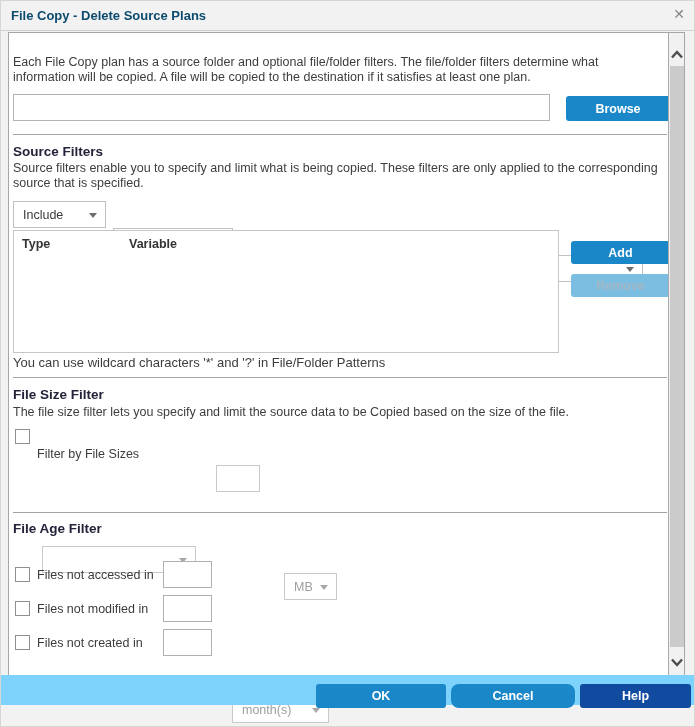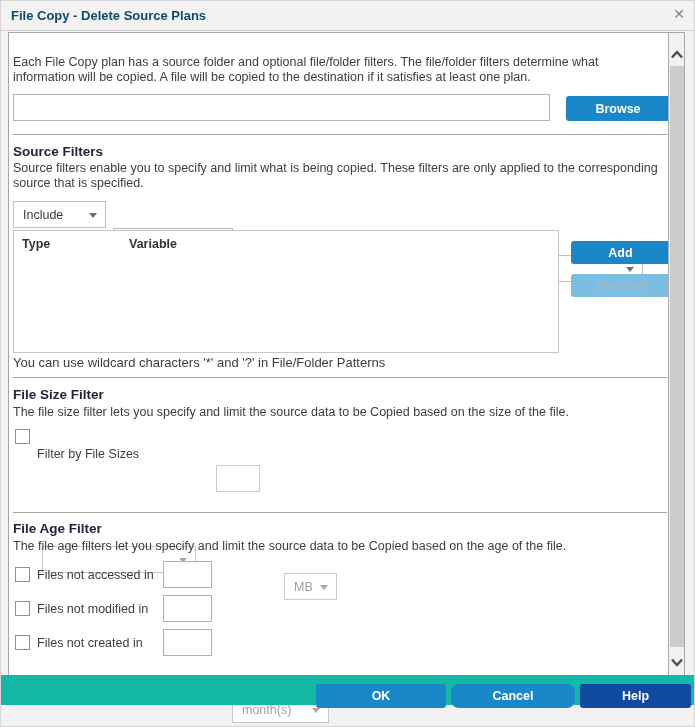--- a/index.html
+++ b/index.html
@@ -94,21 +94,21 @@
   }
   .scroll-up   { position:absolute; top:12px; left:2px; }
   .scroll-down { position:absolute; bottom:10px; left:2px; }
   .scroll-thumb{
     position:absolute; left:1px; top:33px; width:14px; height:581px;
     background:#cbcbcb;
   }
   
   .footer {
     position:absolute; left:0; top:674px; width:693px; height:30px;
-    background:#14b8a6;
+    background:#7dd3fc;
   }
   .footer .btn { position:absolute; top:9px; height:24px; }
 </style>
 </head>
 <body>
 
 <div class="dialog">
 
   <div class="titlebar">
     <span class="title">File Copy - Delete Source Plans</span>
@@ -164,21 +164,20 @@
     </div>
     <input class="num" style="left: 207px; top: 432px; width: 44px; border-color: rgb(201, 201, 201);" value="">
     <div class="dd disabled" style="left:275px; top:432px; width:53px;">
       <span>MB</span>
       <span class="arrow"></span>
     </div>
 
     <div class="divider" style="top:479px;"></div>
 
     <h2 class="sec" style="left:4px; top:488px;">File Age Filter</h2>
-    <p class="desc" style="left:4px; top:506px;">The file age filters let you specify and limit the source data to be Copied based on the age of the file.</p>
 
     <span class="cb" style="position:absolute; left:6px; top:534px;"></span>
     <span class="cb-label" style="position:absolute; left:28px; top:535px;">Files not accessed in</span>
     <input class="num" style="left: 154px; top: 528px; width: 49px;" value="">
     <div class="dd disabled" style="left:223px; top:528px; width:97px;">
       <span>month(s)</span>
       <span class="arrow"></span>
     </div>
 
     <span class="cb" style="position:absolute; left:6px; top:568px;"></span>

